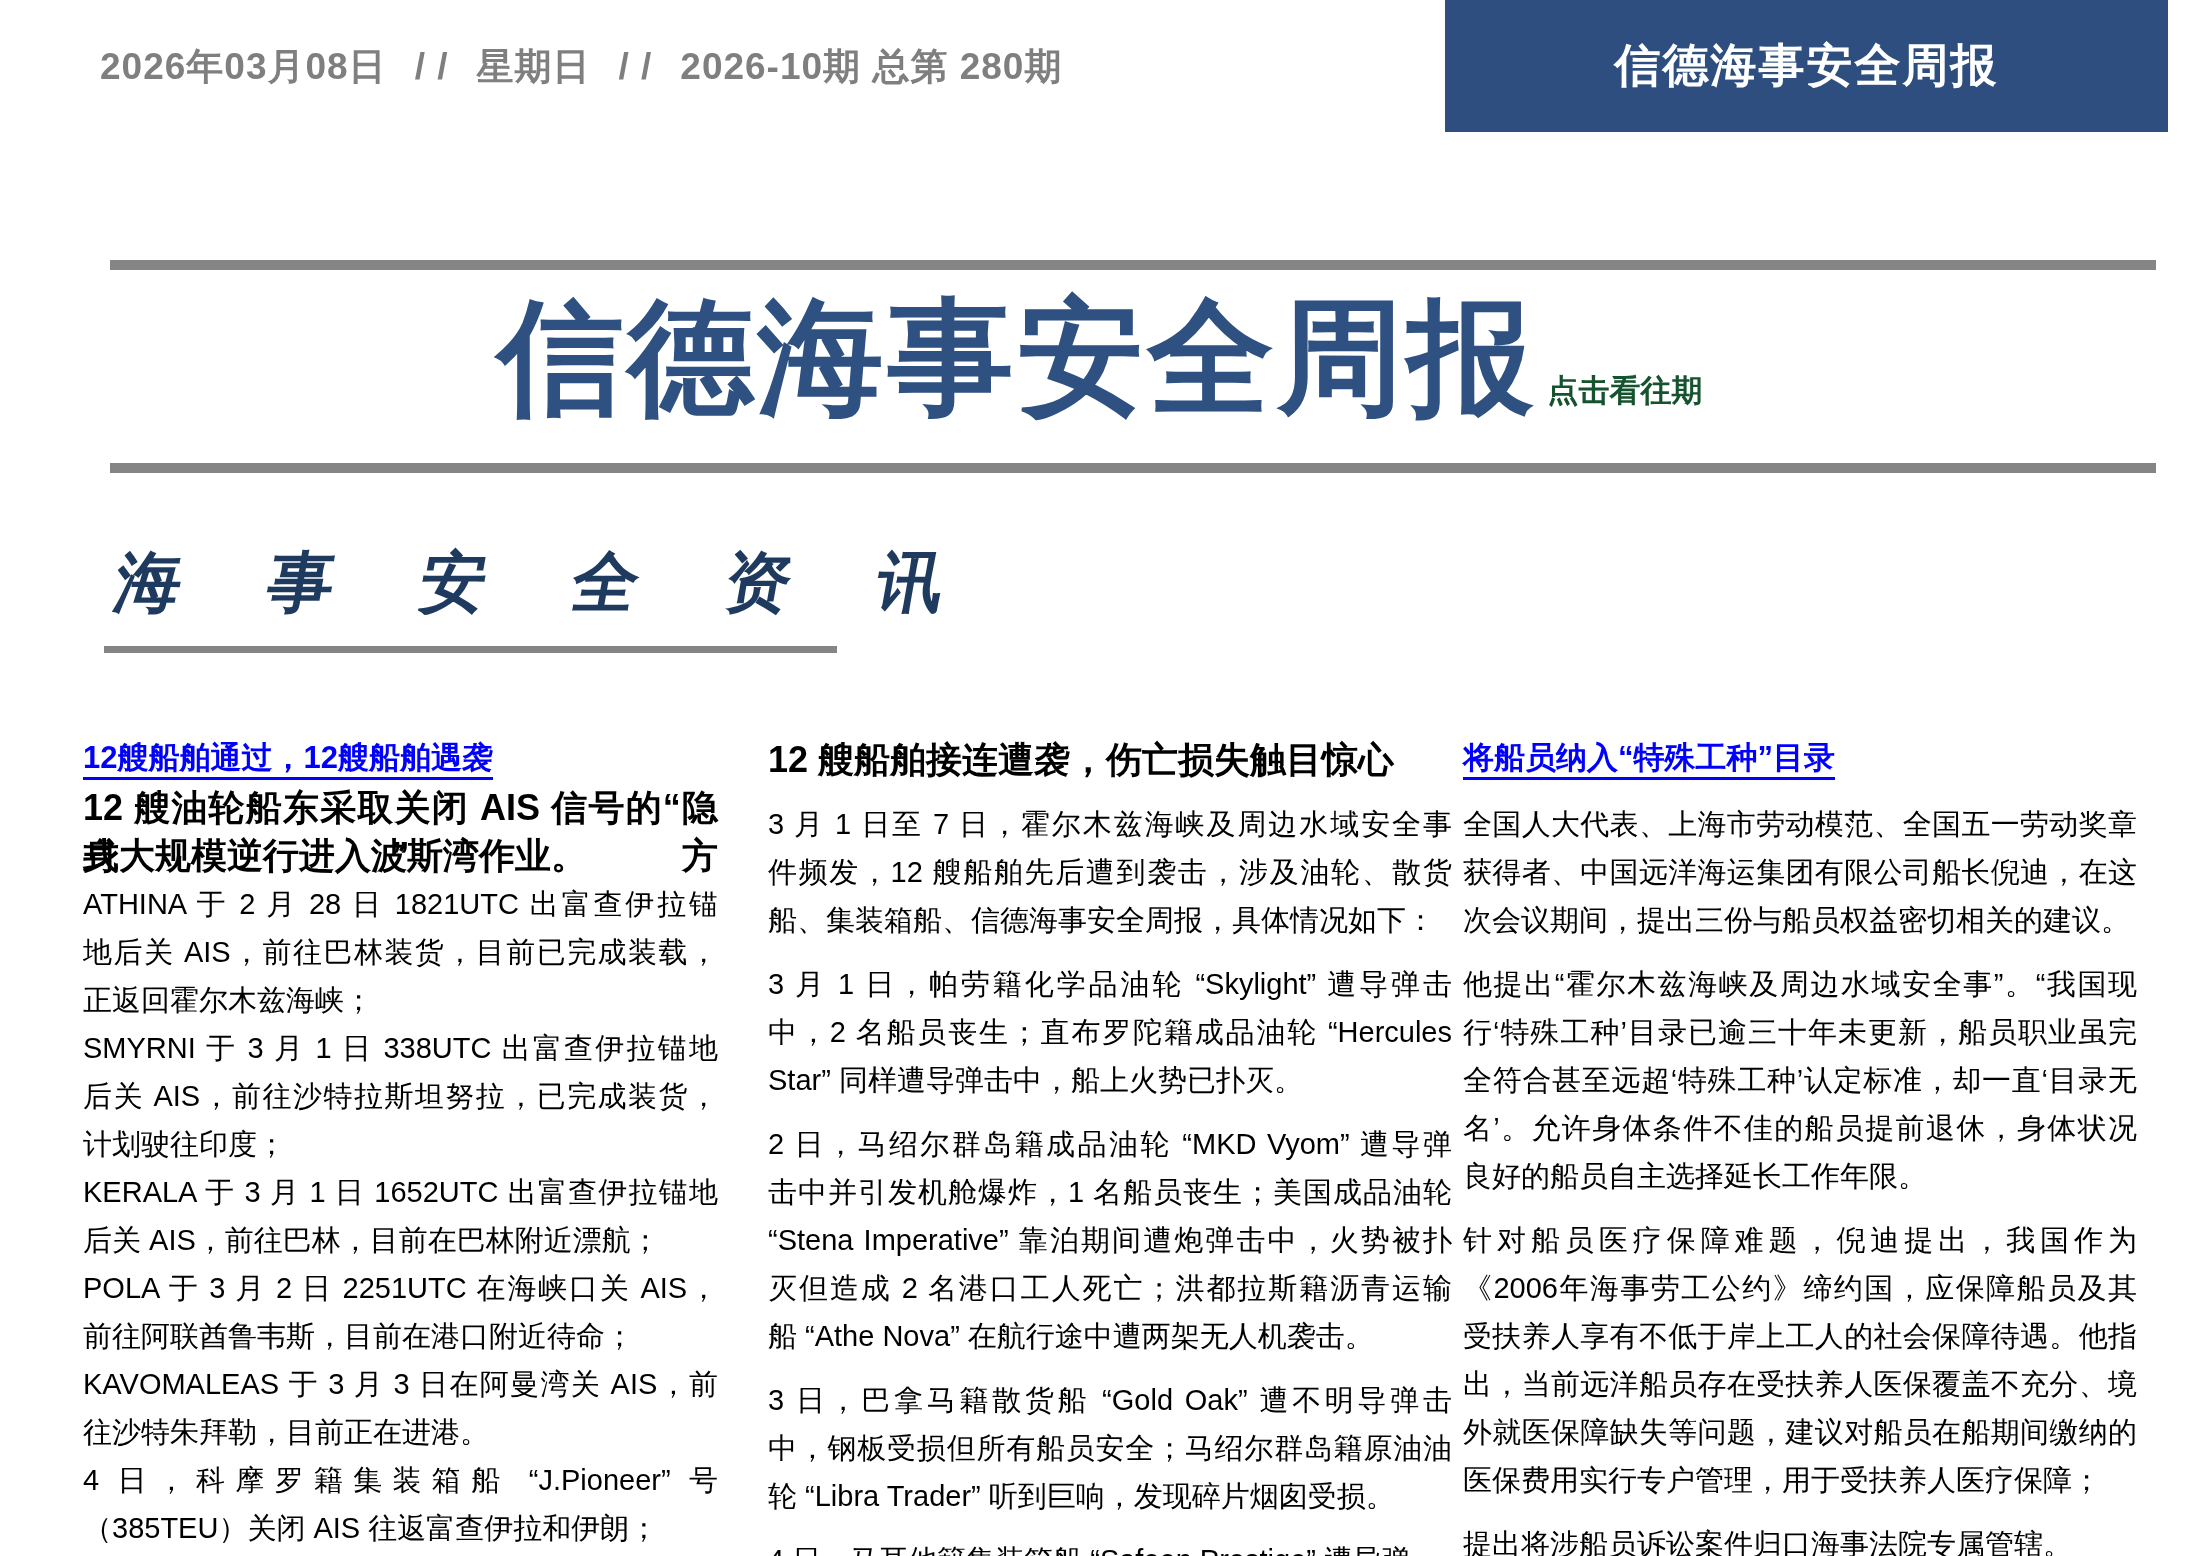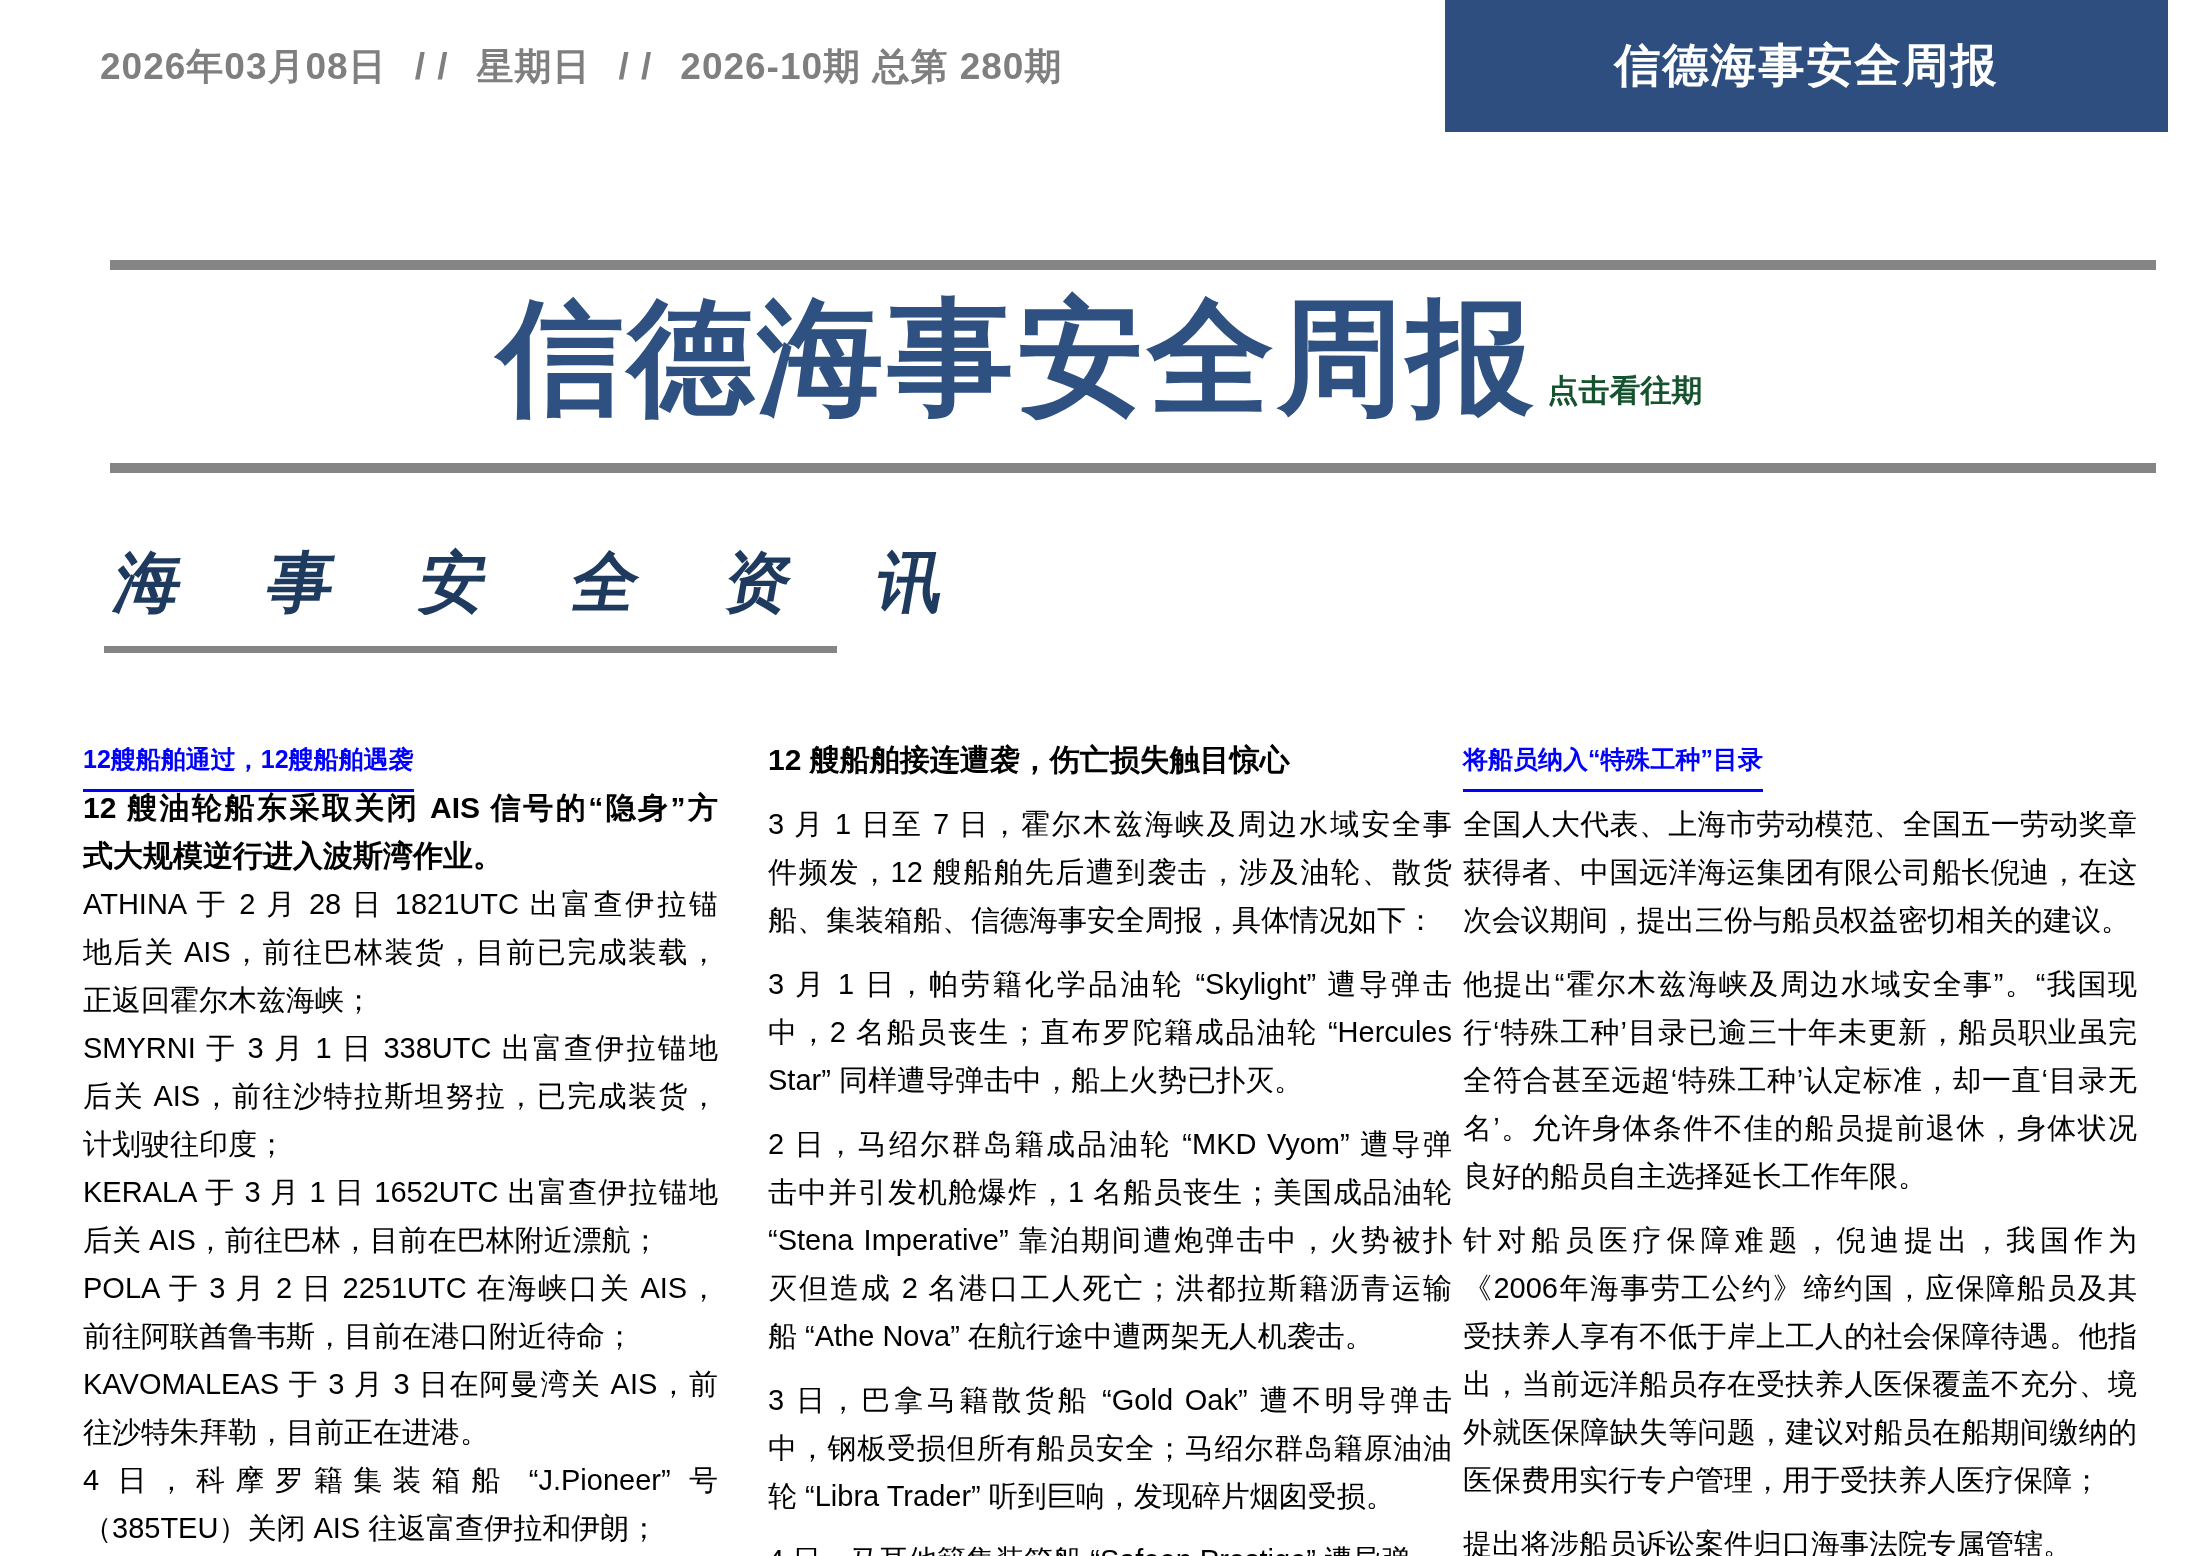--- a/index.html
+++ b/index.html
@@ -56,25 +56,25 @@
   .column{position:absolute;top:736px;color:#000000;}
   .col-1{left:83px;width:635px;}
   .col-2{left:768px;width:684px;}
   .col-3{left:1463px;width:674px;}
   .col-gaps .block + .block{margin-top:16px;}
   .line{
     height:48px;line-height:48px;font-size:29px;
     overflow:visible;white-space:normal;
   }
   .line.fill{text-align:justify;text-align-last:justify;}
-  .block.bold .line{font-weight:700;font-size:30px;}
+  .block.bold .line{font-weight:700;font-size:36px;}
   .block.link .line{height:48px;line-height:44px;}
   .link-text{
-    color:#0100fe;font-weight:700;font-size:25px;
-    border-bottom:3px solid #0100fe;padding-bottom:16px;
+    color:#0100fe;font-weight:700;font-size:31px;
+    border-bottom:3px solid #0100fe;padding-bottom:2px;
     cursor:pointer;
   }
 </style>
 </head>
 <body>
 
 <div class="page">
 
   <div class="masthead-date"><span>2026年03月08日</span><span class="sep">/ /</span><span>星期日</span><span class="sep">/ /</span><span>2026-10期 总第 280期</span></div>
 

